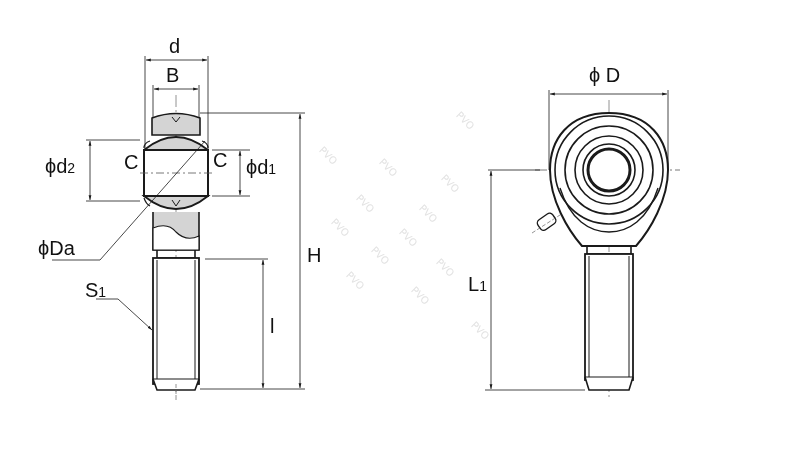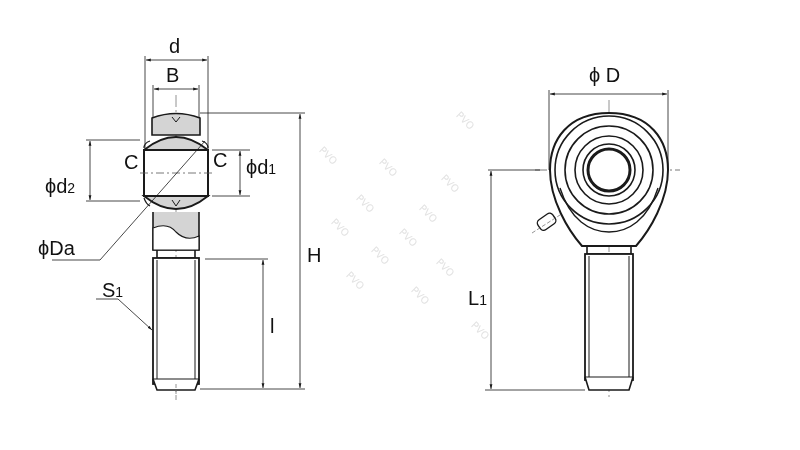--- a/index.html
+++ b/index.html
@@ -133,29 +133,29 @@
     <line x1="485" y1="390" x2="585" y2="390" stroke-width="0.8"></line>
     <line x1="491" y1="171" x2="491" y2="389" stroke-width="0.8" marker-start="url(#arr)" marker-end="url(#arr)"></line>
   </g>
 </svg>
 
 <div class="lbl big" style="left:169px;top:36px">d</div>
 <div class="lbl big" style="left:166px;top:65px">B</div>
 <div class="lbl big" style="left:124px;top:152px">C</div>
 <div class="lbl big" style="left:213px;top:150px">C</div>
 
-<div class="lbl" style="left:45px;top:176px">
+<div class="lbl" style="left:45px;top:156px">
   <span class="big">ϕd</span><span class="sub">2</span>
 </div>
 <div class="lbl" style="left:246px;top:157px">
   <span class="big">ϕd</span><span class="sub">1</span>
 </div>
 <div class="lbl big" style="left:38px;top:238px">ϕDa</div>
-<div class="lbl" style="left:102px;top:280px">
+<div class="lbl" style="left:85px;top:280px">
   <span class="big">S</span><span class="sub">1</span>
 </div>
 <div class="lbl big" style="left:307px;top:245px">H</div>
 <div class="lbl big" style="left:270px;top:316px">l</div>
 
 <div class="lbl big" style="left:589px;top:65px">ϕ D</div>
-<div class="lbl" style="left:468px;top:288px">
+<div class="lbl" style="left:468px;top:274px">
   <span class="big">L</span><span class="sub">1</span>
 </div>
 
 </body></html>

